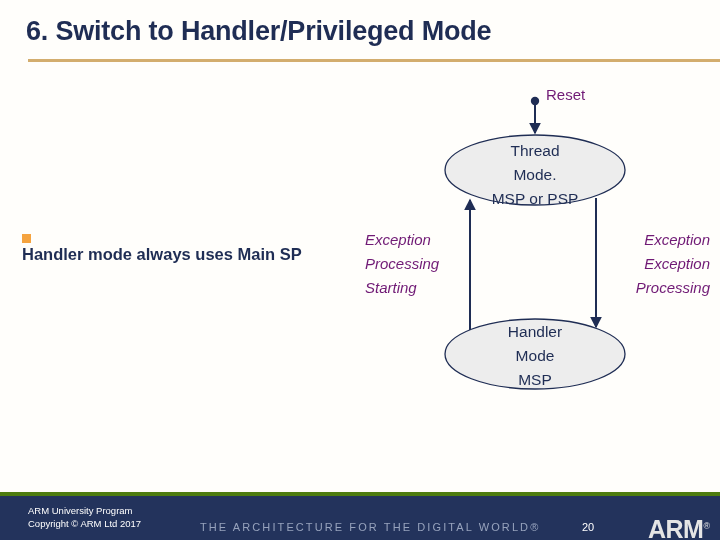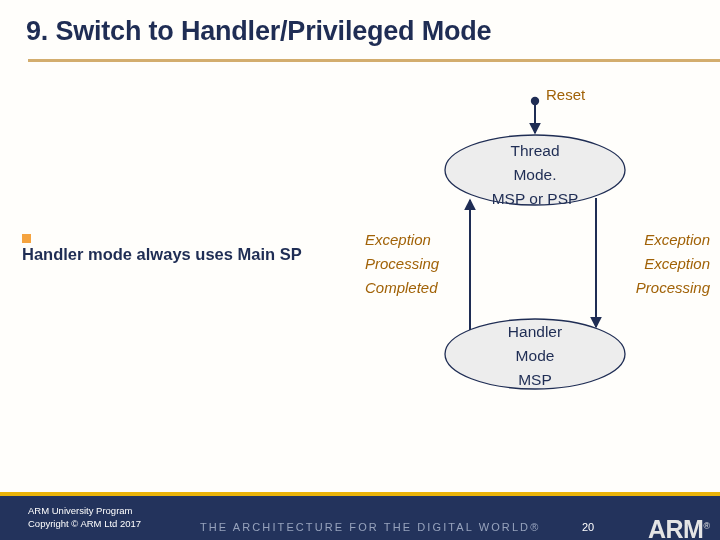--- a/index.html
+++ b/index.html
@@ -98,21 +98,21 @@
   }
   #handler-label {
     left: 445px;
     top: 320px;
   }
 
   .edge-label {
     position: absolute;
     font-size: 15px;
     font-style: italic;
-    color: #a16207;
+    color: #701a75;
     line-height: 24px;
   }
   #label-reset {
     left: 546px;
     top: 83px;
   }
   #label-exception-completed {
     left: 365px;
     top: 228px;
   }
@@ -124,21 +124,21 @@
   }
 
   
   #footer {
     position: absolute;
     left: 0;
     bottom: 0;
     width: 720px;
     height: 48px;
     background: #23335c;
-    border-top: 4px solid #eab308;
+    border-top: 4px solid #4d7c0f;
     box-sizing: border-box;
   }
   #footer-left {
     position: absolute;
     left: 28px;
     top: 8px;
     color: #ffffff;
     font-size: 9.5px;
     line-height: 13px;
   }
@@ -172,21 +172,21 @@
     font-size: 9px;
     vertical-align: super;
     font-weight: normal;
   }
 </style>
 </head>
 <body>
 
 <div id="slide">
 
-  <div id="slide-title">9. Switch to Handler/Privileged Mode</div>
+  <div id="slide-title">6. Switch to Handler/Privileged Mode</div>
   <div id="title-rule"></div>
 
   <div id="bullet-block">
     <div class="bullet-row">
       <span class="bullet-marker"></span>
       <span class="bullet-text">Handler mode always uses Main SP</span>
     </div>
   </div>
 
   <svg id="diagram" viewBox="0 0 720 470">
@@ -218,21 +218,21 @@
     <div>Handler</div>
     <div>Mode</div>
     <div>MSP</div>
   </div>
 
   <div class="edge-label" id="label-reset" style="font-style:normal;">Reset</div>
 
   <div class="edge-label" id="label-exception-completed">
     <div>Exception</div>
     <div>Processing</div>
-    <div>Completed</div>
+    <div>Starting</div>
   </div>
 
   <div class="edge-label" id="label-starting-exception">
     <div>Exception</div>
     <div>Exception</div>
     <div>Processing</div>
   </div>
 
   <div id="footer">
     <div id="footer-left">

